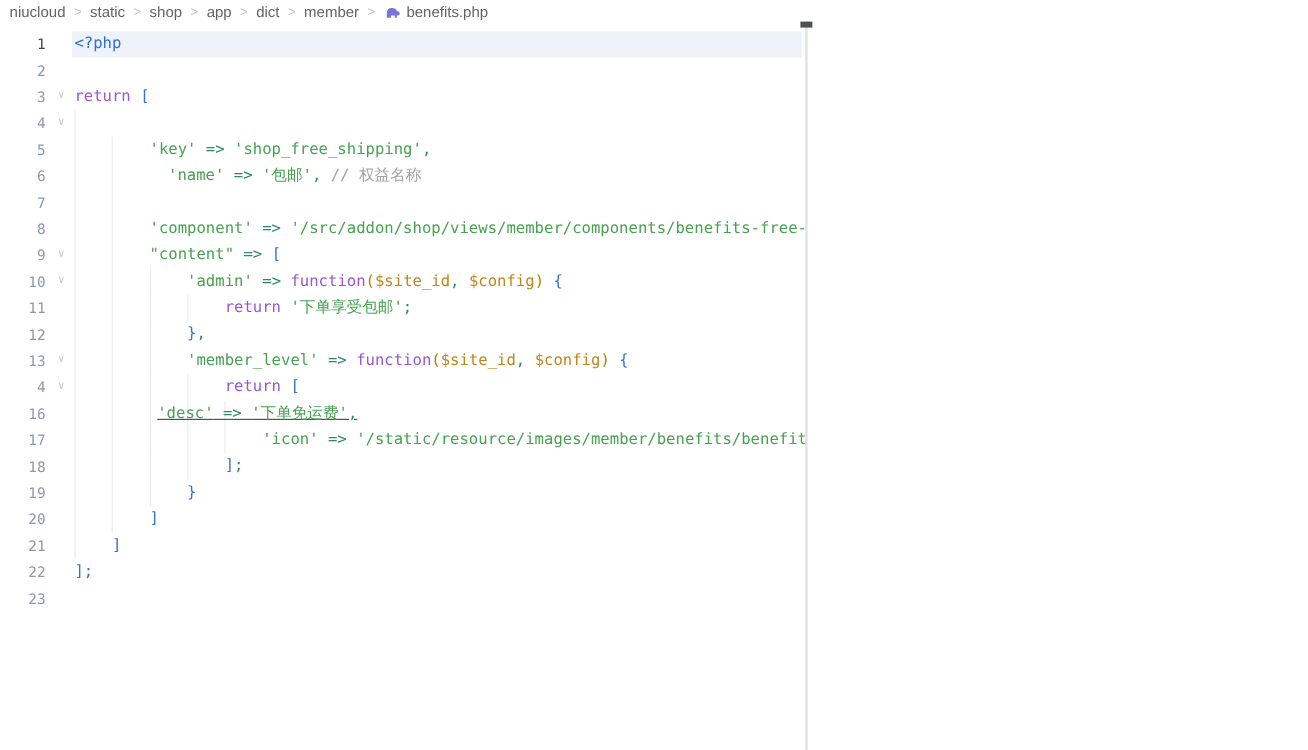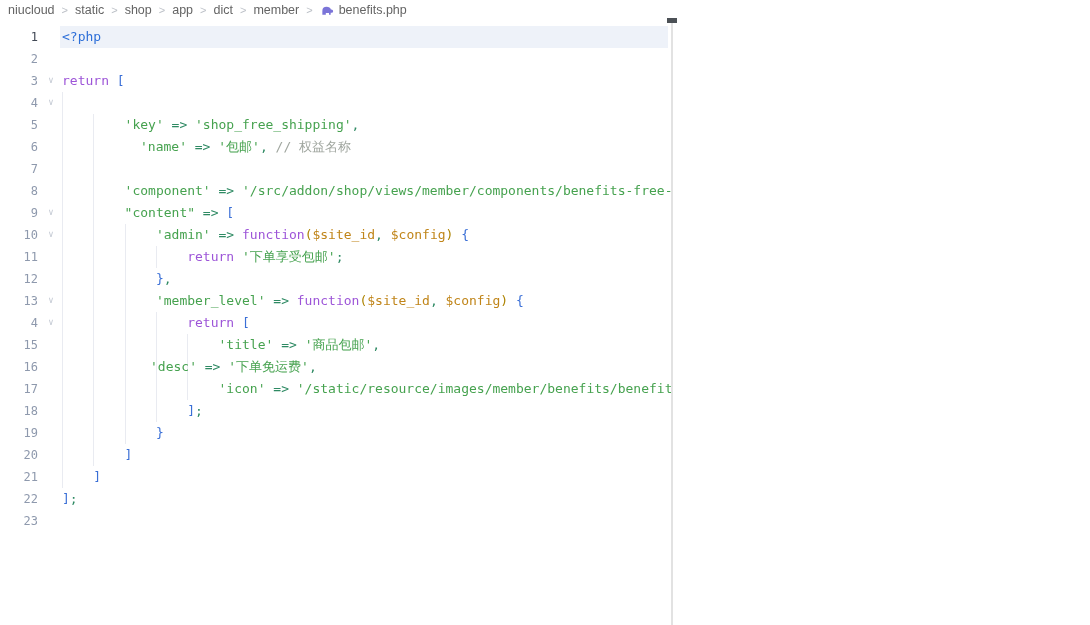--- a/index.html
+++ b/index.html
@@ -142,36 +142,27 @@
         <div class="row">
           <span class="ln">4</span>
           <span class="fold">∨</span>
           <span class="guide" style="left: 62px;"></span>
           <span class="guide" style="left: 93.3px;"></span>
           <span class="guide" style="left: 124.6px;"></span>
           <span class="guide" style="left: 155.9px;"></span>
           <span class="code" style="padding-left: 125.218px;"><span class="tk-kw">return</span><span class="tk-plain"> </span><span class="tk-brk">[</span></span>
         </div>
         <div class="row">
-          <span class="ln">15</span>
+          <span class="ln">16</span>
           <span class="guide" style="left: 62px;"></span>
           <span class="guide" style="left: 93.3px;"></span>
           <span class="guide" style="left: 124.6px;"></span>
           <span class="guide" style="left: 155.9px;"></span>
           <span class="guide" style="left: 187.2px;"></span>
-          <span class="code" style="padding-left: 156.522px;"><span class="tk-str">'title'</span><span class="tk-op"> =&gt; </span><span class="tk-str">'商品包邮'</span><span class="tk-op">,</span></span>
-        </div>
-        <div class="row">
-          <span class="ln">16</span>
-          <span class="guide" style="left: 62px;"></span>
-          <span class="guide" style="left: 93.3px;"></span>
-          <span class="guide" style="left: 124.6px;"></span>
-          <span class="guide" style="left: 155.9px;"></span>
-          <span class="guide" style="left: 187.2px;"></span>
-          <span class="code" style="padding-left: 88px;"><span class="tk-str">'desc'</span><span class="tk-op"> =&gt; </span><span class="tk-str">'下单免运费'</span><span class="tk-op">,</span></span>
+          <span class="code" style="padding-left: 69px; text-decoration: underline;"><span class="tk-str">'desc'</span><span class="tk-op"> =&gt; </span><span class="tk-str">'下单免运费'</span><span class="tk-op">,</span></span>
         </div>
         <div class="row">
           <span class="ln">17</span>
           <span class="guide" style="left: 62px;"></span>
           <span class="guide" style="left: 93.3px;"></span>
           <span class="guide" style="left: 124.6px;"></span>
           <span class="guide" style="left: 155.9px;"></span>
           <span class="guide" style="left: 187.2px;"></span>
           <span class="code" style="padding-left: 156.522px;"><span class="tk-str">'icon'</span><span class="tk-op"> =&gt; </span><span class="tk-str">'/static/resource/images/member/benefits/benefits</span></span>
         </div>

